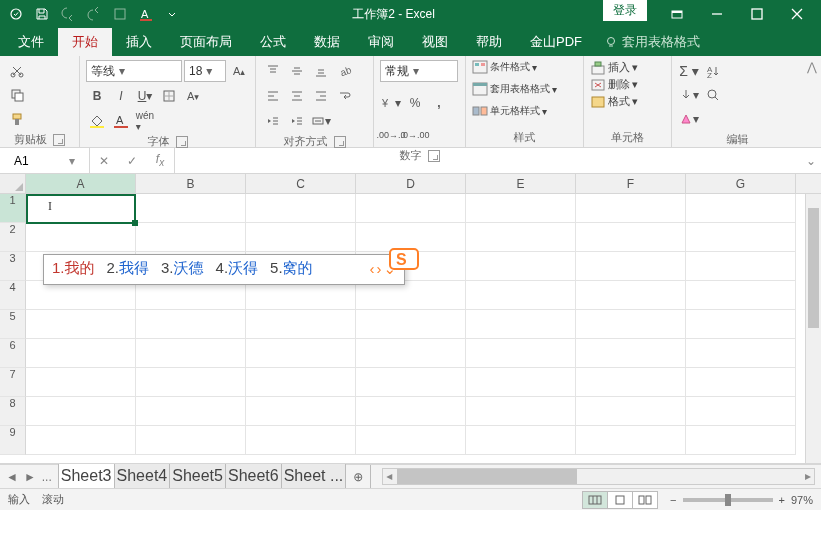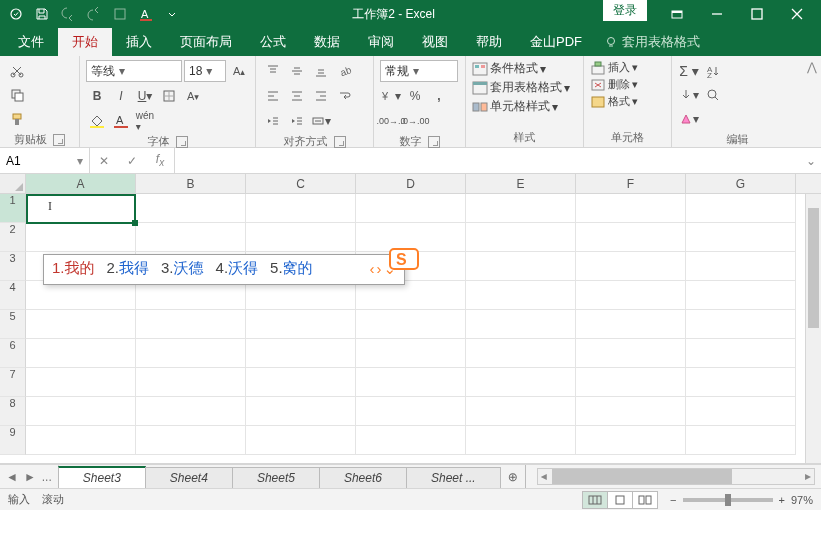--- a/index.html
+++ b/index.html
@@ -35,21 +35,21 @@
 .bigbtn { display: flex; flex-direction: column; align-items: center; gap: 2px; padding: 2px 4px; cursor: pointer; font-size: 11px; color: #444; }
 .smallbtn { width: 22px; height: 22px; display: flex; align-items: center; justify-content: center; cursor: pointer; color: #555; }
 .col { display: flex; flex-direction: column; gap: 2px; }
 .row { display: flex; gap: 2px; align-items: center; }
 
 .combo { height: 22px; border: 1px solid #bbb; background: #fff; display: flex; align-items: center; padding: 0 4px; font-size: 12px; color: #333; }
 .combo .dd { margin-left: 4px; color: #666; }
 
 
 .fxbar { height: 26px; border-bottom: 1px solid #d6d6d6; display: flex; align-items: stretch; background: #fff; }
-.namebox { width: 90px; border-right: 1px solid #d6d6d6; display: flex; align-items: center; padding: 0 6px; font-size: 12px; }
+.namebox { width: 90px; border-right: 1px solid #d6d6d6; display: flex; align-items: center; padding: 0 14px; font-size: 12px; }
 .namebox .dd { margin-left: auto; color: #888; }
 .fxbtns { display: flex; align-items: center; border-right: 1px solid #d6d6d6; }
 .fxbtns .btn { width: 28px; height: 100%; display: flex; align-items: center; justify-content: center; color: #888; cursor: pointer; }
 .fxinput { flex: 1; padding: 0 6px; display: flex; align-items: center; }
 .fxexpand { width: 20px; display: flex; align-items: center; justify-content: center; color: #888; cursor: pointer; }
 
 
 .grid { position: relative; height: 290px; background: #fff; border-bottom: 1px solid #d6d6d6; }
 .colheads { display: flex; height: 20px; border-bottom: 1px solid #d6d6d6; background: #f0f0f0; }
 .corner { width: 26px; border-right: 1px solid #d6d6d6; background: #eee; position: relative; }
@@ -74,21 +74,21 @@
 .ime .cand { color: #1f64cf; white-space: nowrap; }
 .ime .cand .num { color: #444; }
 .ime .cand.first { color: #c2362e; }
 .ime .cand.first .num { color: #c2362e; }
 .ime .nav { margin-left: auto; display: flex; gap: 2px; color: #ff7f27; font-family: sans-serif; }
 
 
 .sheetbar { height: 24px; background: #f3f3f3; display: flex; align-items: stretch; border-top: 1px solid #d6d6d6; }
 .sheetnav { display: flex; align-items: center; padding: 0 6px; gap: 6px; color: #777; border-right: 1px solid #d6d6d6; }
 .sheettabs { display: flex; align-items: flex-end; }
-.sheettab { padding: 3px 24px; border: 1px solid #bbb; border-bottom: none; margin-left: -1px; background: #eaeaea; font-size: 12px; color: #444; cursor: pointer; font-style: italic; }
+.sheettab { padding: 3px 2px; border: 1px solid #bbb; border-bottom: none; margin-left: -1px; background: #eaeaea; font-size: 16px; color: #444; cursor: pointer; }
 .sheettab.active { background: #fff; border-top: 2px solid #0f6e3e; }
 .addsheet { width: 24px; display: flex; align-items: center; justify-content: center; color: #666; cursor: pointer; }
 .hscroll { flex: 1; margin: 3px 6px; border: 1px solid #ccc; background: #f0f0f0; position: relative; }
 .hscroll .thumb { position: absolute; left: 14px; top: 0; bottom: 0; width: 180px; background: #c4c4c4; }
 
 
 .statusbar { height: 22px; background: #f3f3f3; border-top: 1px solid #d6d6d6; display: flex; align-items: center; padding: 0 8px; font-size: 11px; color: #555; gap: 12px; }
 .statusbar .spacer { flex: 1; }
 .statusbar .viewbtns { display: flex; }
 .statusbar .viewbtn { width: 26px; height: 18px; border: 1px solid #bbb; margin-left: -1px; display: flex; align-items: center; justify-content: center; background: #fff; cursor: pointer; }
@@ -358,21 +358,21 @@
       </div>
     </div>
     <div class="label">
         <span>对齐方式</span>
         <span class="dialog"></span>
       </div>
   </div>
 
   <div class="group" style="width:92px">
     <div class="content">
-      <div class="col" style="gap:3px">
+      <div class="col" style="gap:10px">
         <div class="combo" style="width:78px">
             <span>常规</span>
             <span class="dd">▾</span>
           </div>
         <div class="row">
           <div class="smallbtn"><svg width="14" height="14">
                 <text x="1" y="11" font-size="11" fill="#666">¥</text>
               </svg>▾</div>
           <div class="smallbtn">%</div>
           <div class="smallbtn">
@@ -386,21 +386,21 @@
       </div>
     </div>
     <div class="label">
         <span>数字</span>
         <span class="dialog"></span>
       </div>
   </div>
 
   <div class="group" style="width:118px">
     <div class="content">
-      <div class="col" style="gap:2px;font-size:12px;color:#444">
+      <div class="col" style="gap:8px;font-size:10px;color:#444">
         <div class="row" style="cursor:pointer"><svg width="16" height="14">
               <rect x="1" y="1" width="14" height="12" fill="none" stroke="#888"></rect>
               <rect x="3" y="3" width="4" height="3" fill="#7bb"></rect>
               <rect x="9" y="3" width="4" height="3" fill="#e99"></rect>
             </svg><span>条件格式</span> ▾</div>
         <div class="row" style="cursor:pointer"><svg width="16" height="14">
               <rect x="1" y="1" width="14" height="12" fill="none" stroke="#888"></rect>
               <rect x="1" y="1" width="14" height="3" fill="#7aa"></rect>
             </svg><span>套用表格格式</span> ▾</div>
         <div class="row" style="cursor:pointer"><svg width="16" height="14">

